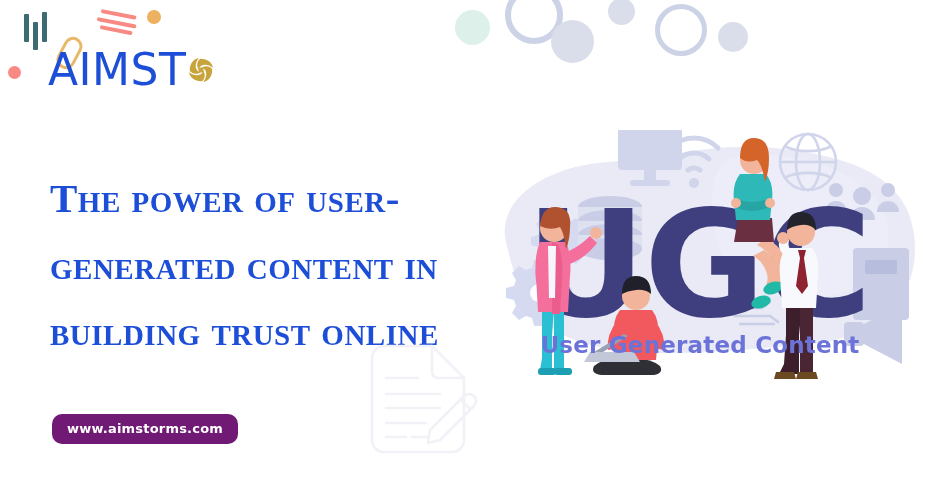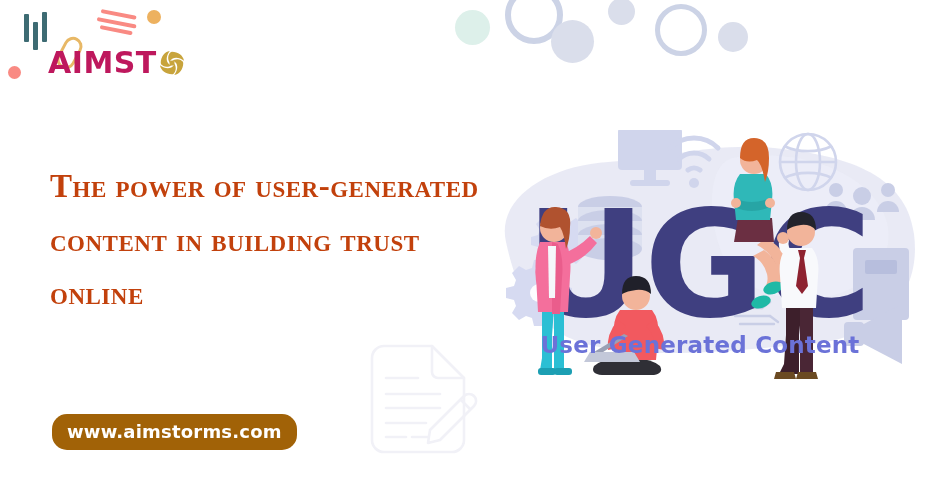--- a/index.html
+++ b/index.html
@@ -47,63 +47,63 @@
   
   #logo-wrap {
     position: absolute;
     left: 48px;
     top: 48px;
     display: flex;
     align-items: center;
   }
   .logo-text {
     font-family: "DejaVu Sans", sans-serif;
-    font-size: 30px;
-    font-weight: bold;
+    font-size: 44px;
+    font-weight: normal;
     letter-spacing: 0.5px;
-    color: #be185d;
+    color: #1d4ed8;
     line-height: 1;
   }
   .logo-storm {
     position: relative;
     display: inline-block;
     width: 30px;
     height: 30px;
     vertical-align: -5px;
   }
 
   
   #headline {
     position: absolute;
     left: 50px;
     top: 138px;
     width: 470px;
     font-family: "Liberation Serif", serif;
     font-weight: bold;
-    font-size: 33px;
+    font-size: 41px;
     line-height: 1.62;
     letter-spacing: 0.5px;
-    color: #c2410c;
+    color: #1d4ed8;
     font-variant: small-caps;
     text-transform: lowercase;
   }
   #headline::first-letter { text-transform: none; }
 
   
   #url-badge {
     position: absolute;
     left: 52px;
     top: 414px;
-    background: #a16207;
+    background: #701a75;
     color: #ffffff;
     font-family: "DejaVu Sans", sans-serif;
-    font-size: 18px;
+    font-size: 13px;
     font-weight: bold;
     padding: 7px 15px 8px 15px;
-    border-radius: 15px;
+    border-radius: 10px;
     letter-spacing: 0.2px;
     white-space: nowrap;
   }
 
   
   #illustration {
     position: absolute;
     left: 470px;
     top: 130px;
     width: 460px;

